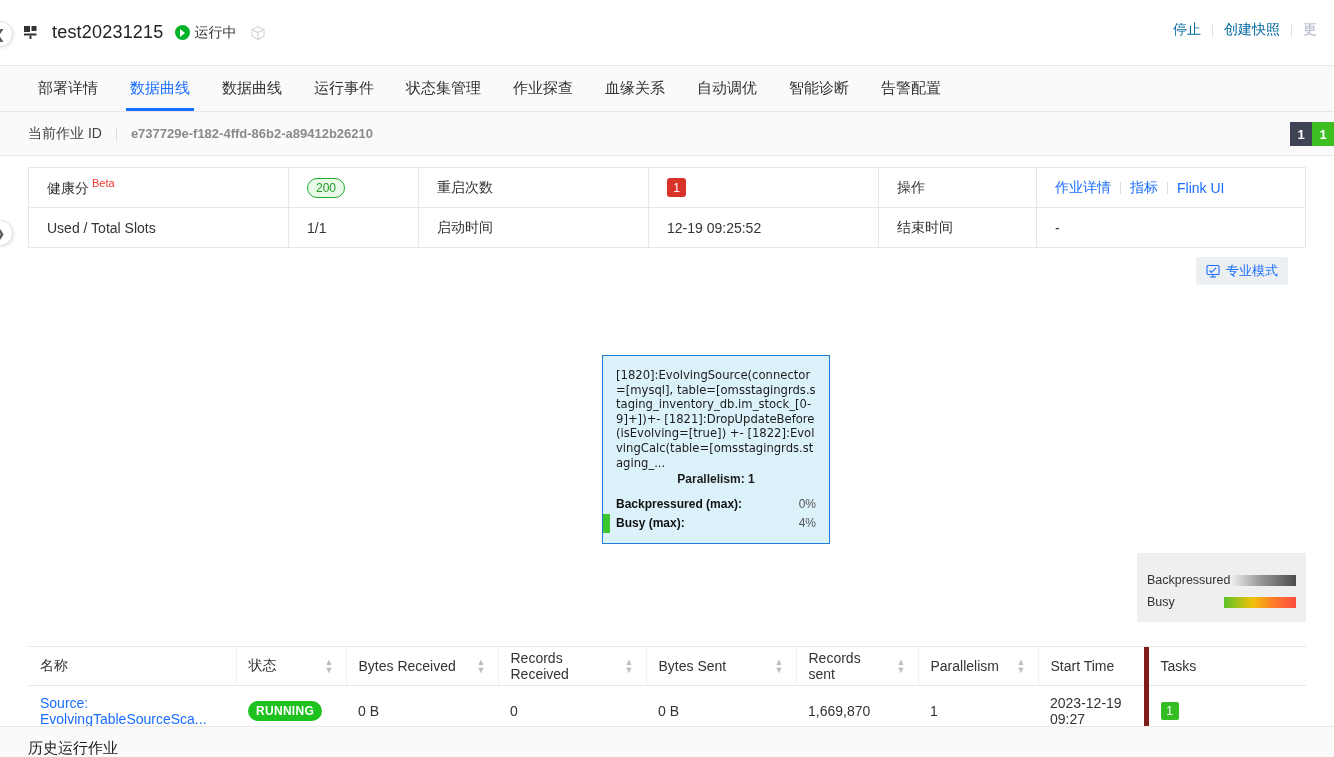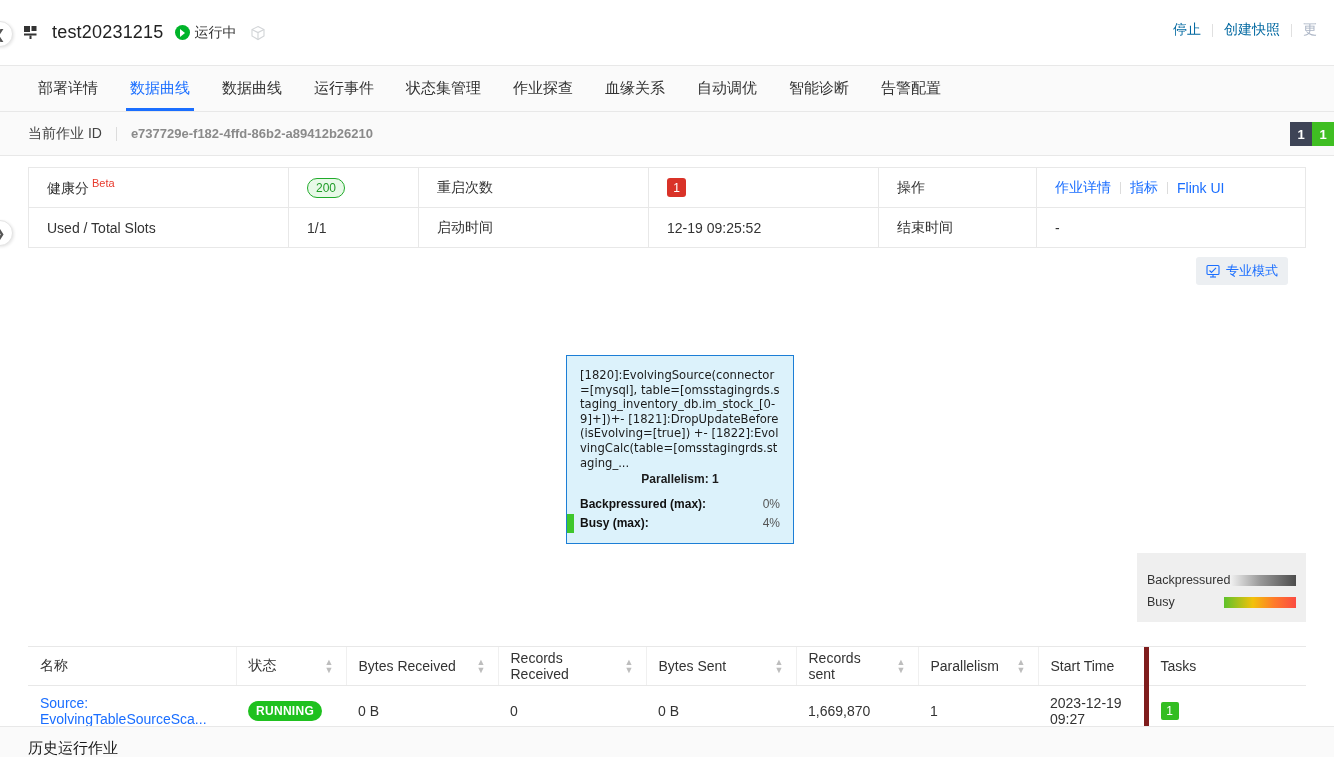--- a/index.html
+++ b/index.html
@@ -226,21 +226,21 @@
     display: inline-flex;
     align-items: center;
     gap: 6px;
     cursor: pointer;
     user-select: none;
   }
   .pro-mode-btn svg { display: block; }
 
   .node-box {
     position: absolute;
-    left: 538px; top: 107px;
+    left: 574px; top: 107px;
     width: 228px;
     background: #dcf2fb;
     border: 1px solid #1c7ed6;
     padding: 12px 13px 10px 13px;
     font-size: 12px;
     color: #1b1b1b;
     line-height: 14.6px;
   }
   .node-desc {
     word-break: break-all;

